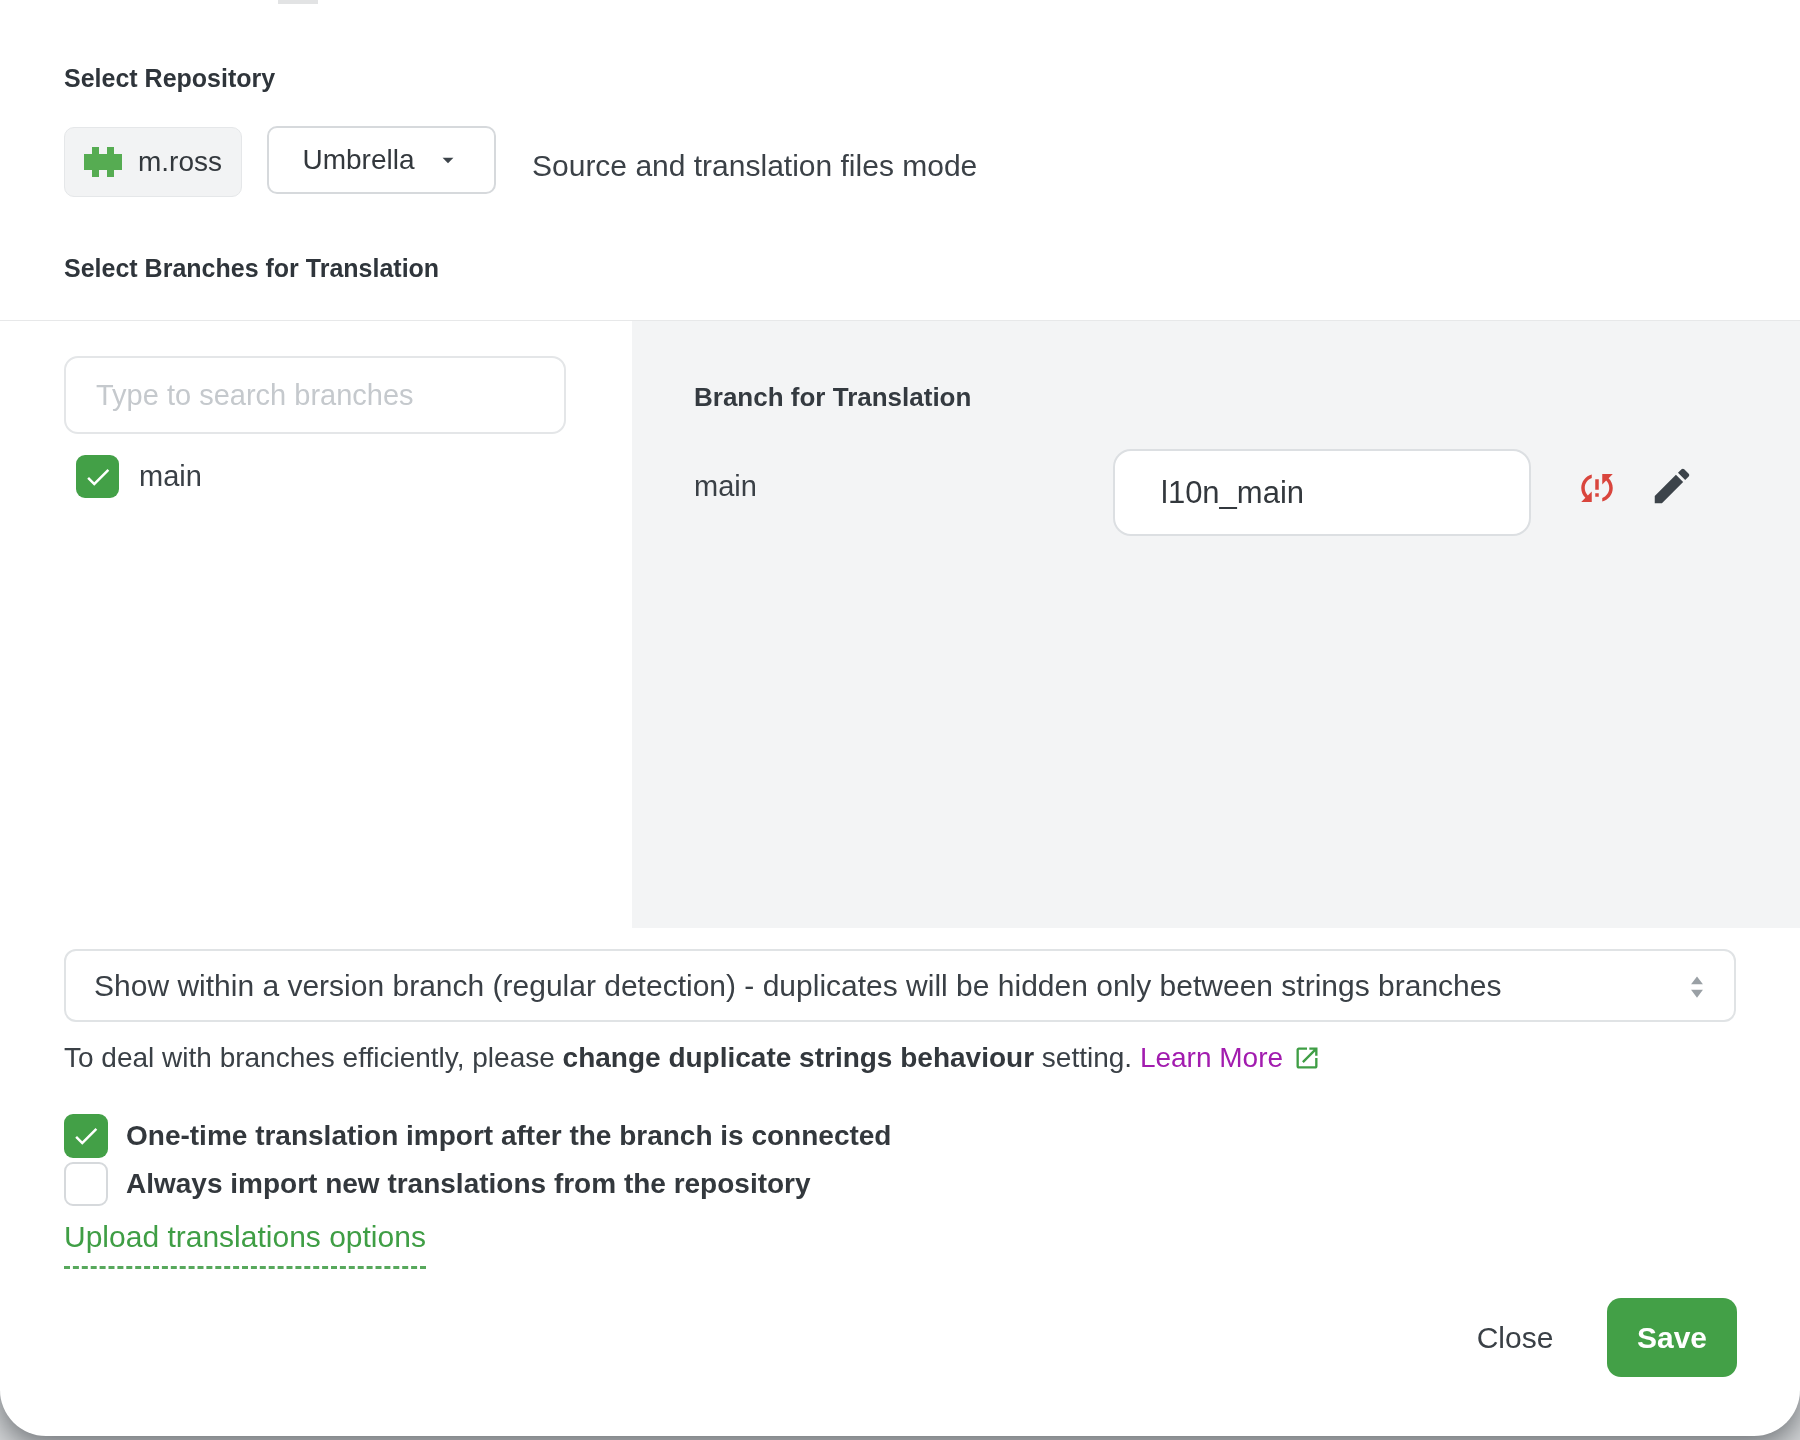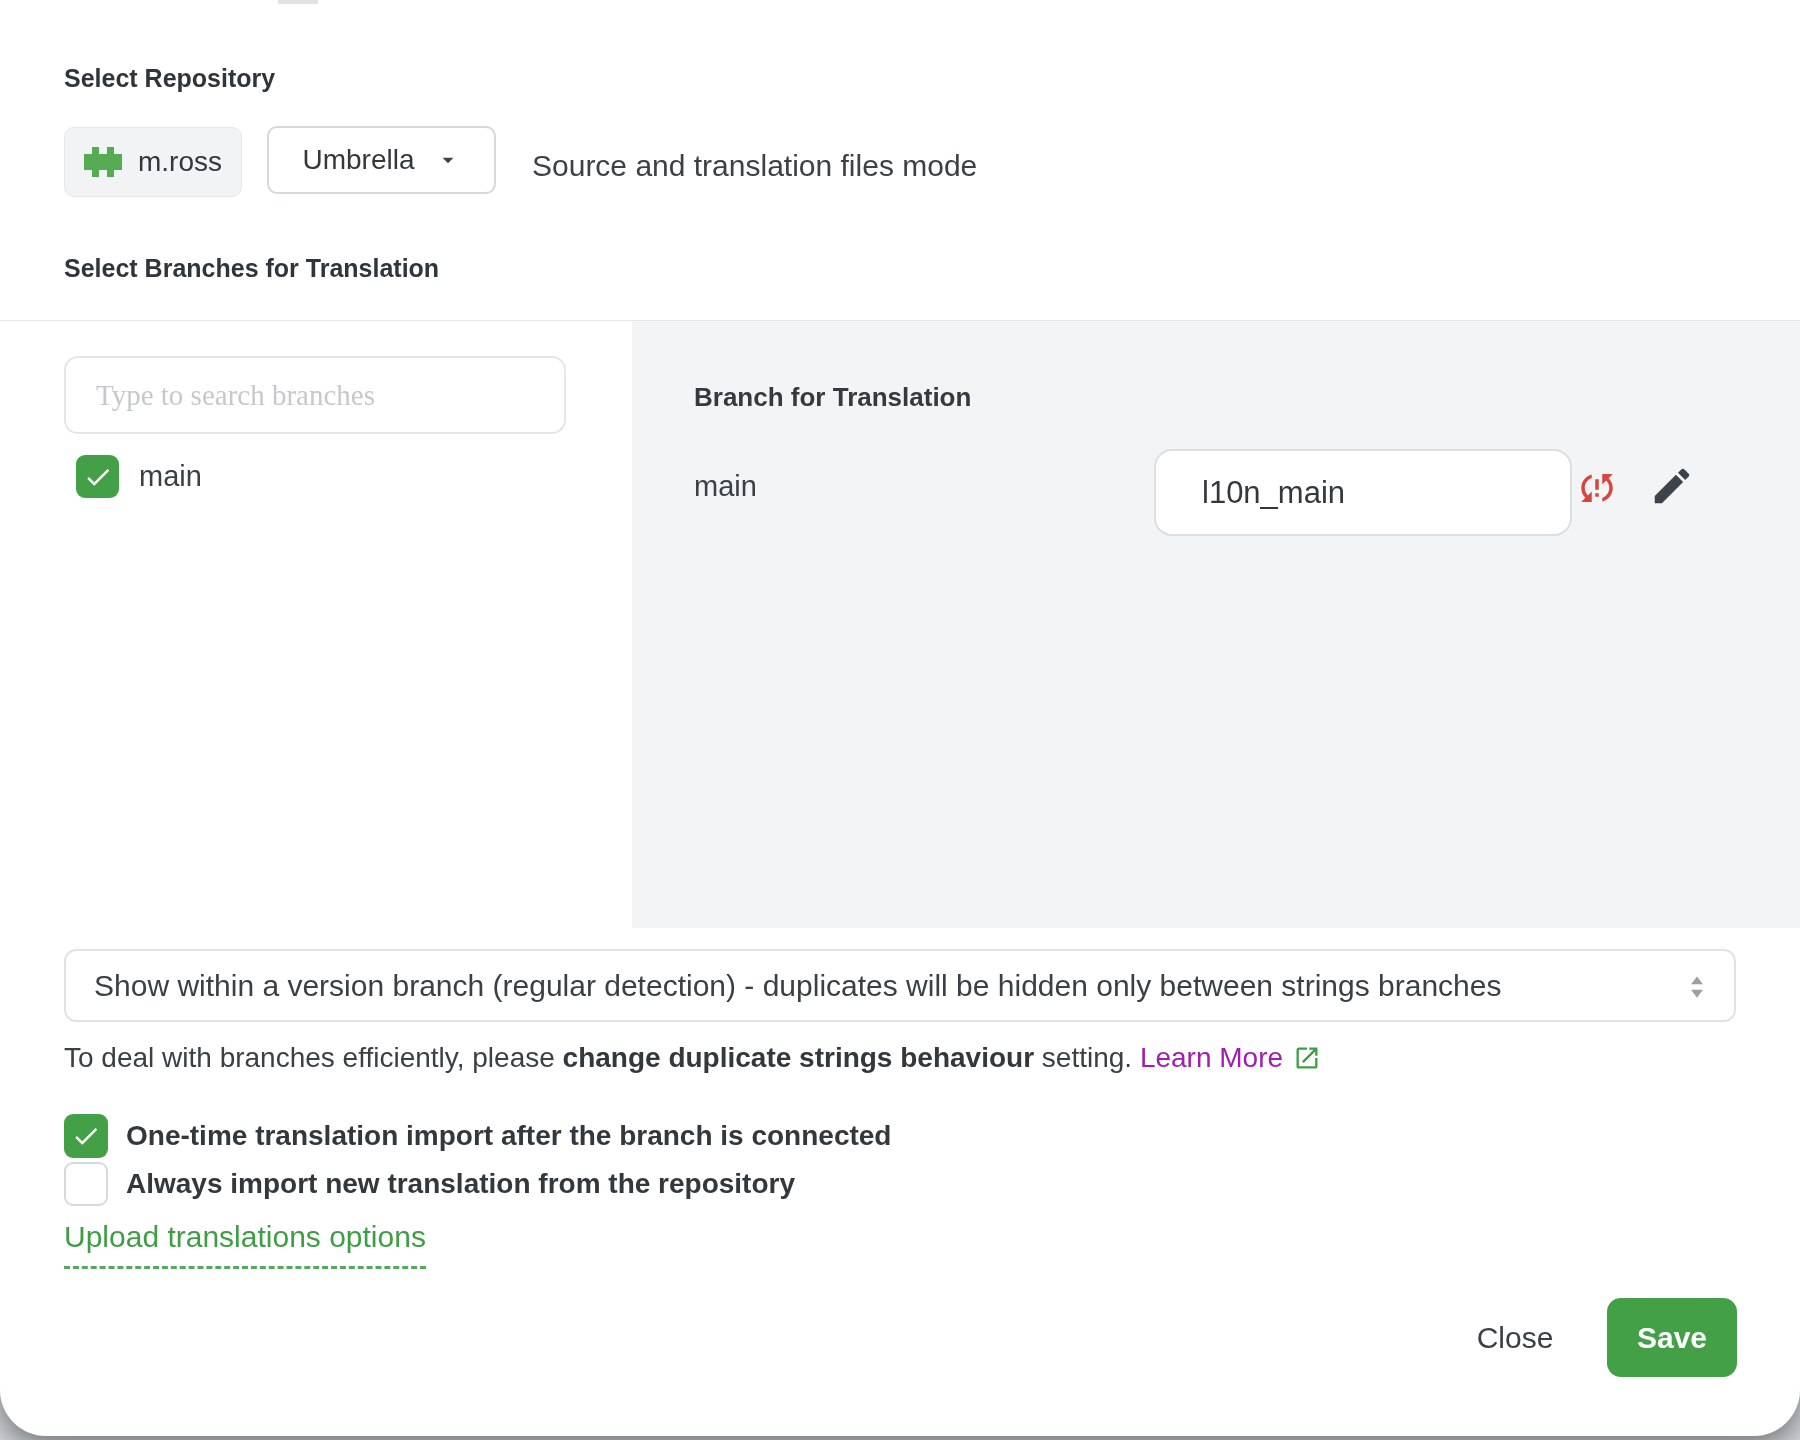--- a/index.html
+++ b/index.html
@@ -43,21 +43,21 @@
   }
 
   .divider { position:absolute; left:0; top:320px; width:100%; height:1px; background:#e7e8e9; }
   .gray-panel { position:absolute; left:632px; top:321px; right:0; height:607px; background:#f3f4f5; }
 
   
   .search {
     position:absolute; left:64px; top:356px; width:502px; height:78px;
     border:2px solid #e4e6e8; border-radius:14px; padding:0 0 0 30px;
     font-size:29px; color:#1d4ed8; outline:none; background:#fff;
-    font-family:Liberation Serif, serif;
+    font-family:Liberation Sans, sans-serif;
   }
   .search::placeholder { color:#c5c9cd; }
 
   .checkbox {
     width:43px; height:43px; border-radius:9px; flex:0 0 43px;
     display:flex; align-items:center; justify-content:center; cursor:pointer;
   }
   .checkbox.checked { background:#43a047; }
   .checkbox.unchecked { background:#fff; border:2px solid #d6d9dc; }
   .checkbox svg { width:30px; height:30px; }
@@ -75,21 +75,20 @@
     left:1113px;
     text-decoration:underline; text-decoration-color:#545a60; text-underline-offset:7px;
     border-bottom:1px dashed #b4b8bc; padding-bottom:8px;
   }
   .mapped-branch { position:absolute; left:694px; top:470px; font-size:29px; color:#3a4046; }
   .service-input {
     position:absolute; left:1113px; top:449px; width:418px; height:87px;
     background:#fff; border:2px solid #dcdfe2; border-radius:18px;
     padding:0 16px 0 46px; font-size:31px; color:#33383d; outline:none;
     font-family:inherit;
-    margin-left:41px;
   }
   .icon-btn { position:absolute; cursor:pointer; }
   .icon-sync { left:1576px; top:467px; width:42px; height:42px; }
   .icon-edit { left:1649px; top:463px; width:46px; height:46px; }
 
   
   .dup-select {
     position:absolute; left:64px; top:949px; width:1672px; height:73px;
     border:2px solid #e0e3e5; border-radius:12px; background:#fff;
     cursor:pointer;
@@ -205,21 +204,21 @@
     <span class="checkbox checked">
       <svg viewBox="0 0 24 24">
         <path d="M9 16.2 4.8 12l-1.4 1.4L9 19 21 7l-1.4-1.4z" fill="#ffffff"></path>
       </svg>
     </span>
     <span class="label">One-time translation import after the branch is connected</span>
   </div>
 
   <div class="opt-row always">
     <span class="checkbox unchecked"></span>
-    <span class="label">Always import new translation from the repository</span>
+    <span class="label">Always import new translations from the repository</span>
   </div>
 
   <a class="upload-link">Upload translations options</a>
 
   <button class="close-btn">Close</button>
   <button class="save-btn">Save</button>
 
 </div>
 
 </body></html>

